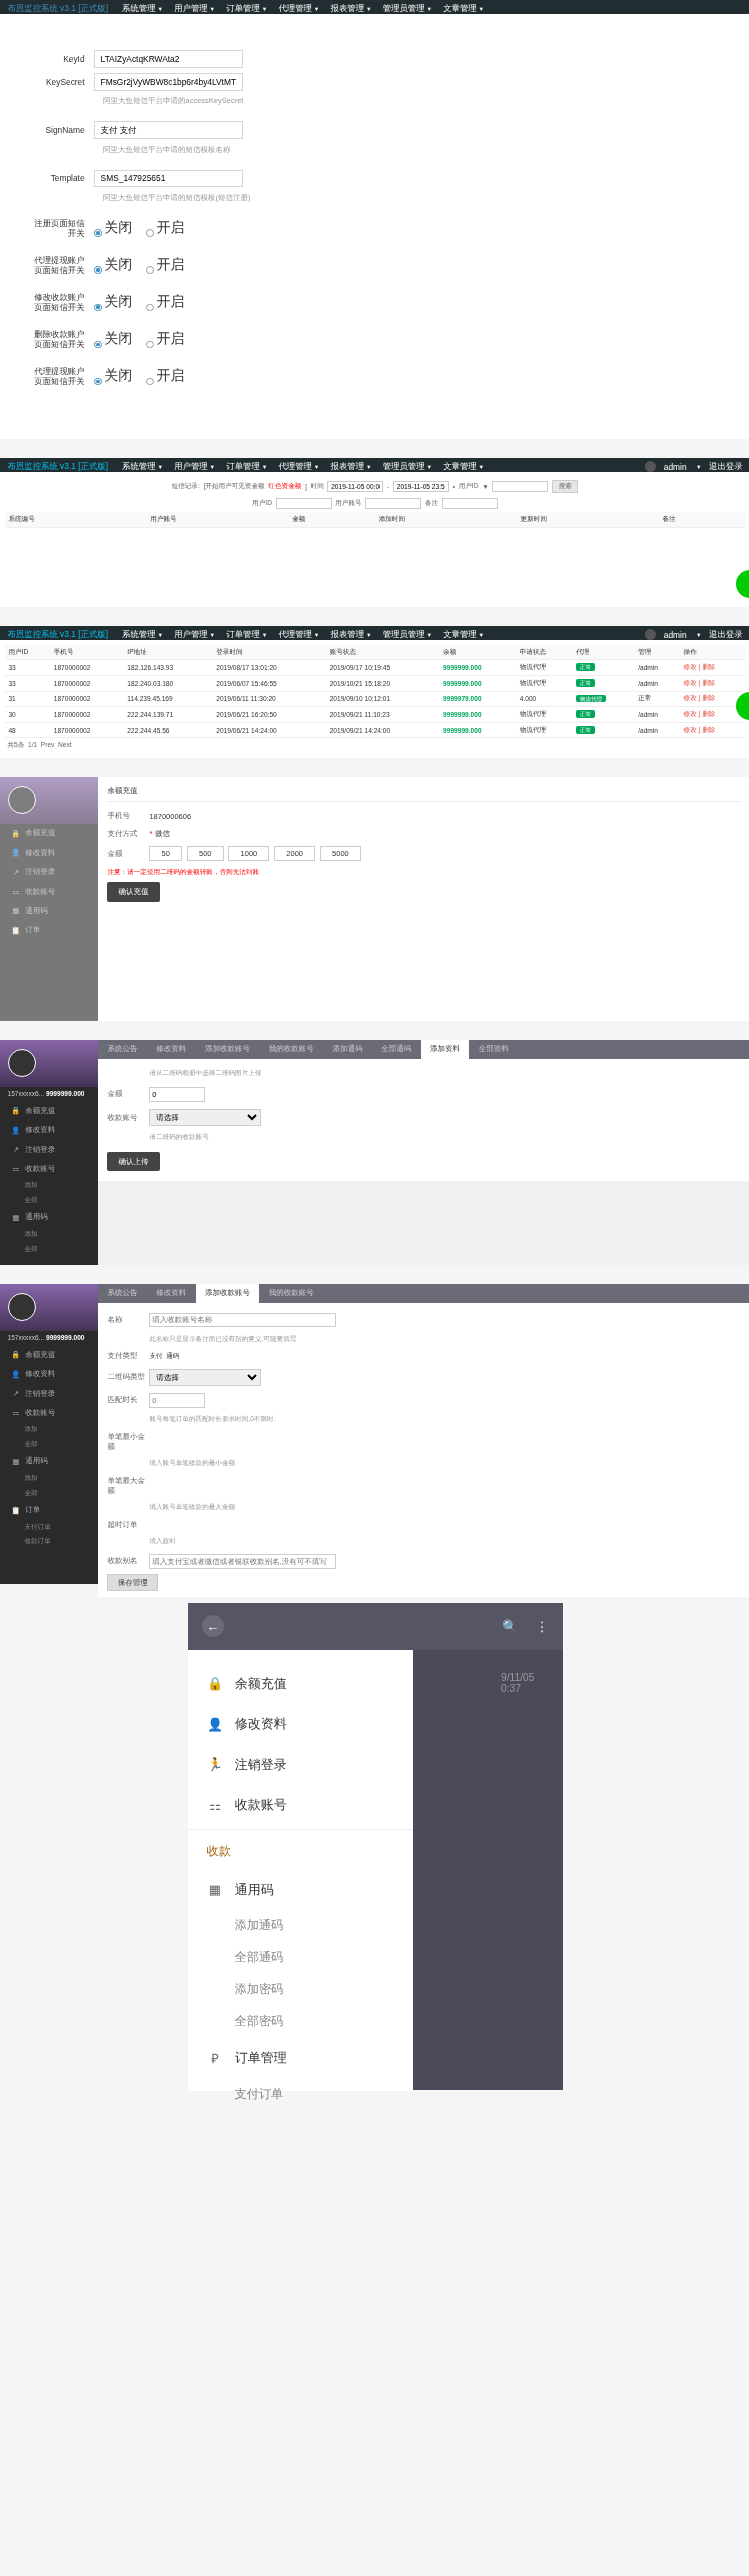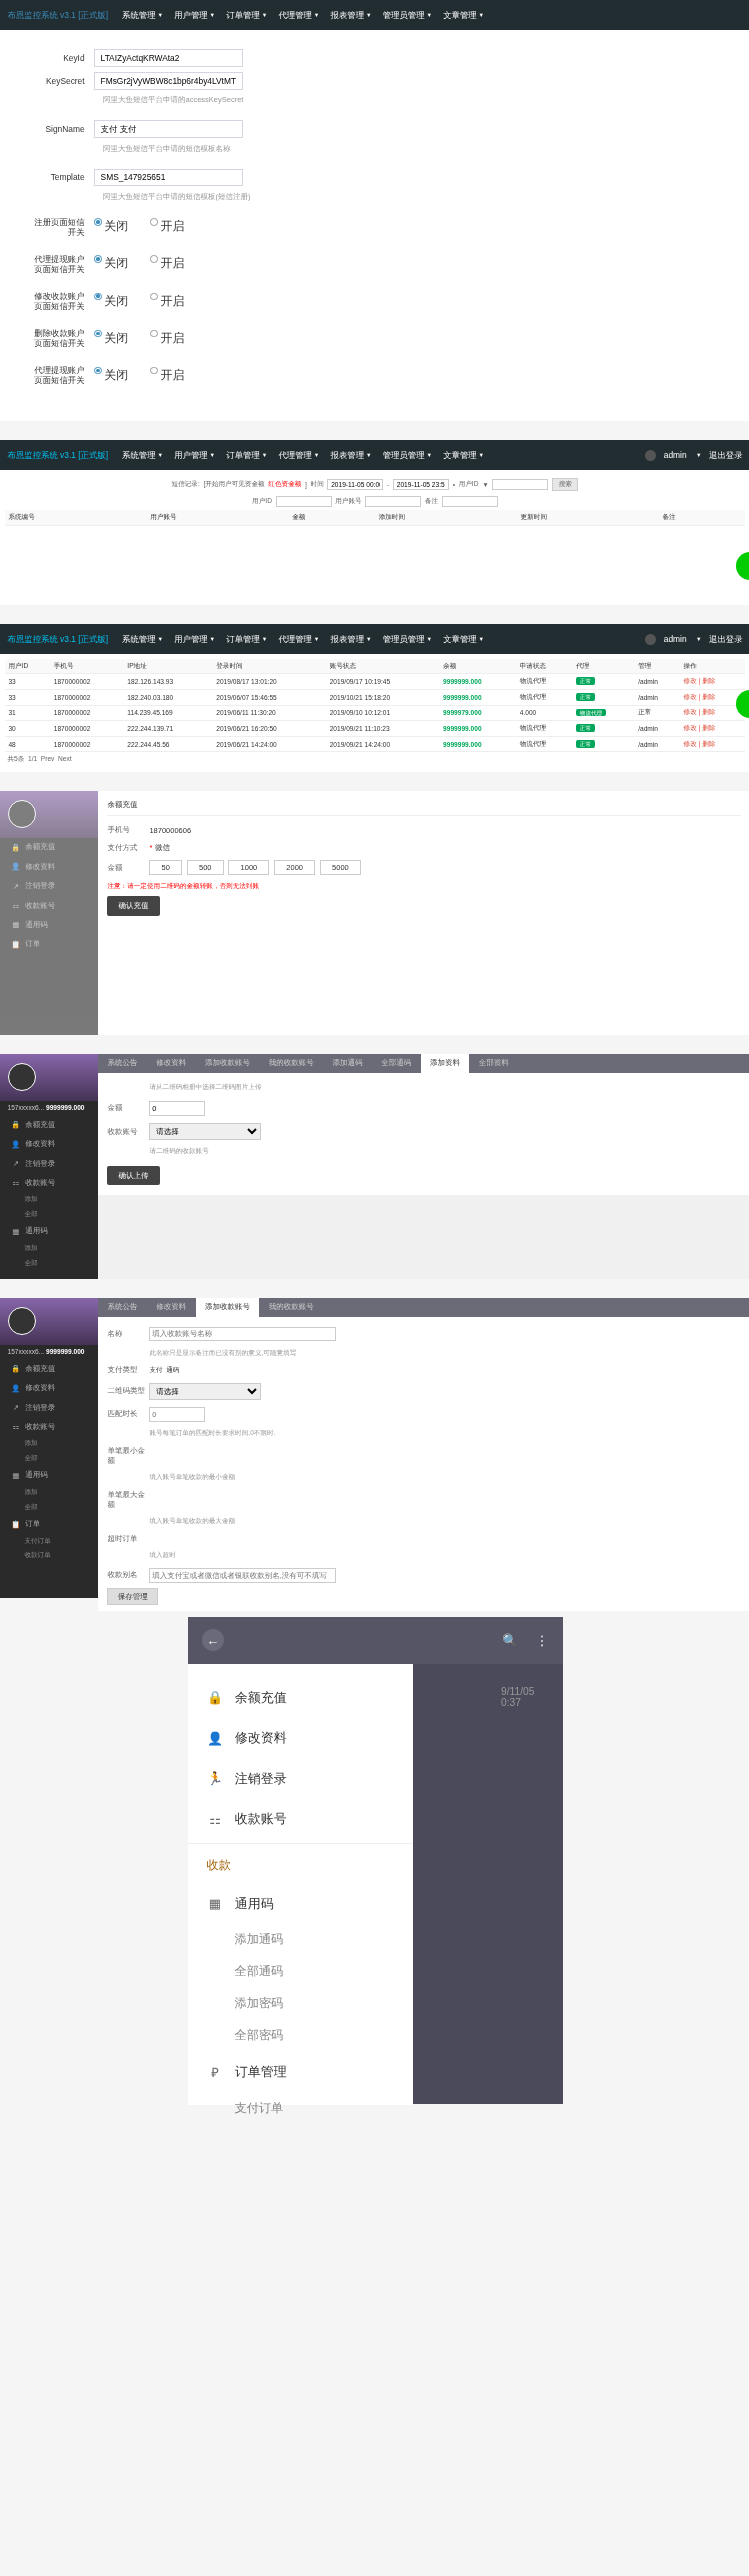--- a/index.html
+++ b/index.html
@@ -1,35 +1,35 @@
 <!DOCTYPE html>
 <html style="font-size:15px"><head>
 <meta charset="utf-8">
 <style>
 *{box-sizing:border-box;margin:0;padding:0;font-family:"Microsoft YaHei",Arial,sans-serif}
 body{background:#f5f5f5;font-size:9.4px;color:#333;width:750px}
 
 
 .sec{margin-bottom:19px}
-.navbar{background:#222d32;color:#fff;height:30px;display:flex;align-items:center;padding:0 7.5px;font-size:8.4px}
+.navbar{background:#222d32;color:#fff;height:14px;display:flex;align-items:flex-end;padding:0 7.5px;font-size:8.4px}
 .navbar .brand{color:#3c8dbc;margin-right:14px}
 .navbar .brand2{color:#00c0ef;margin-right:14px}
 .navbar .nav-item{margin-right:11.2px;display:flex;align-items:center}
 .navbar .tri{font-size:5.6px;margin-left:1.9px}
 .navbar .right{margin-left:auto;display:flex;align-items:center;gap:7.5px}
 .navbar .user-ico{width:11.2px;height:11.2px;border-radius:50%;background:#555;display:inline-block}
 
-.form-area{background:#fff;padding:19px 28px}
+.form-area{background:#fff;padding:36px 28px}
 .frow{display:flex;align-items:center;margin-bottom:5.6px}
 .frow .lbl{width:66px;text-align:right;color:#333;font-size:8.4px;padding-right:9.4px}
 .frow .inp{border:0.9px solid #d2d6de;padding:2.8px 5.6px;width:149px;font-size:8.4px;background:#fff}
 .frow .desc{font-size:7.5px;color:#999;margin-left:75px;margin-bottom:9.4px}
 .radio-row{display:flex;align-items:center;margin-bottom:17px}
 .radio-row .lbl{width:66px;text-align:right;font-size:8.4px;padding-right:9.4px;line-height:1.2}
-.radio-row .opt{margin-right:22px;font-size:12px;display:flex;align-items:flex-start}
+.radio-row .opt{margin-right:14px;font-size:14px;display:flex;align-items:flex-end}
 .radio-row .dot{width:7.5px;height:7.5px;border-radius:50%;border:0.9px solid #999;margin-right:2.8px;display:inline-block}
 .radio-row .dot.on{border-color:#3c8dbc}
 .radio-row .dot.on::after{content:"";display:block;width:3.7px;height:3.7px;background:#3c8dbc;border-radius:50%;margin:0.9px}
 
 
 .tbl-area{background:#fff;padding:4.7px}
 .search-bar{font-size:6.6px;padding:2.8px;display:flex;align-items:center;gap:3.7px;justify-content:center;color:#666}
 .search-bar input{border:0.9px solid #ccc;padding:0.9px 2.8px;font-size:6.6px;width:56px}
 .search-bar .btn{background:#e7e7e7;border:0.9px solid #ccc;padding:0.9px 5.6px;font-size:6.6px}
 .tbl{width:100%;border-collapse:collapse;font-size:6.6px}

